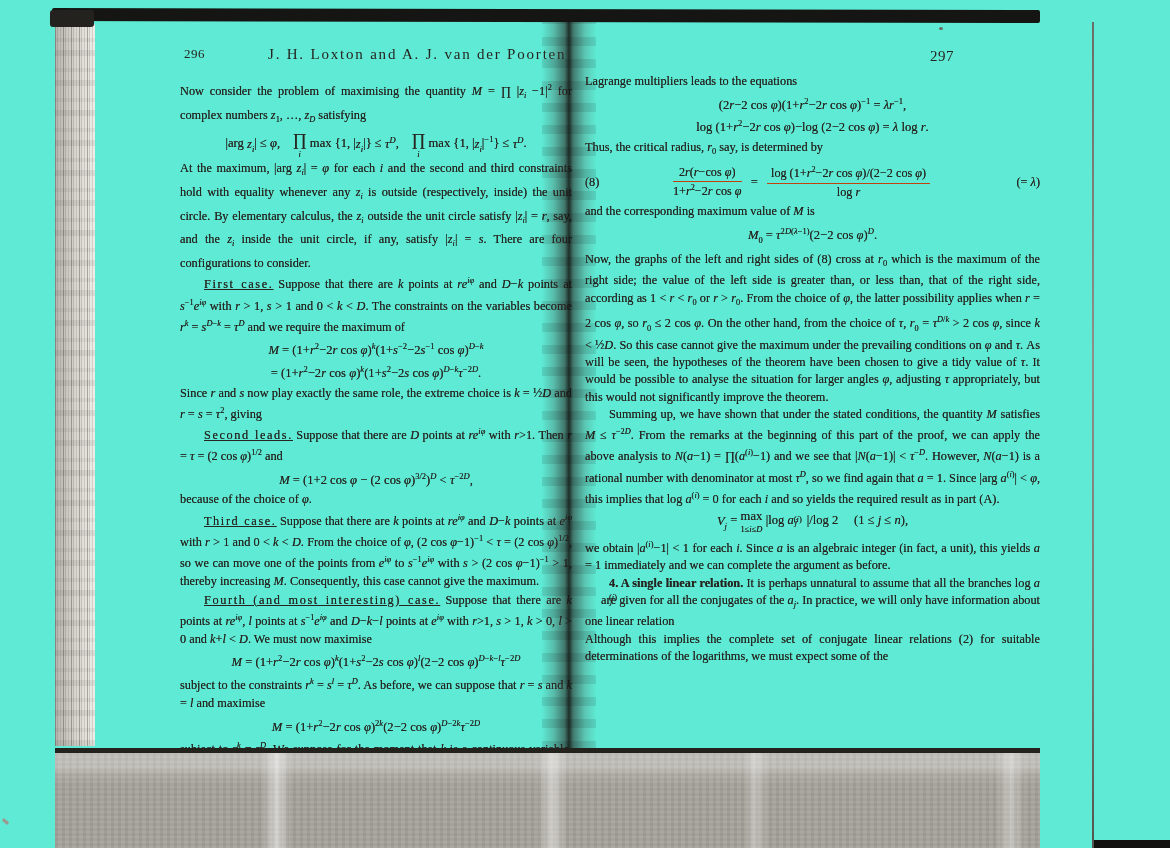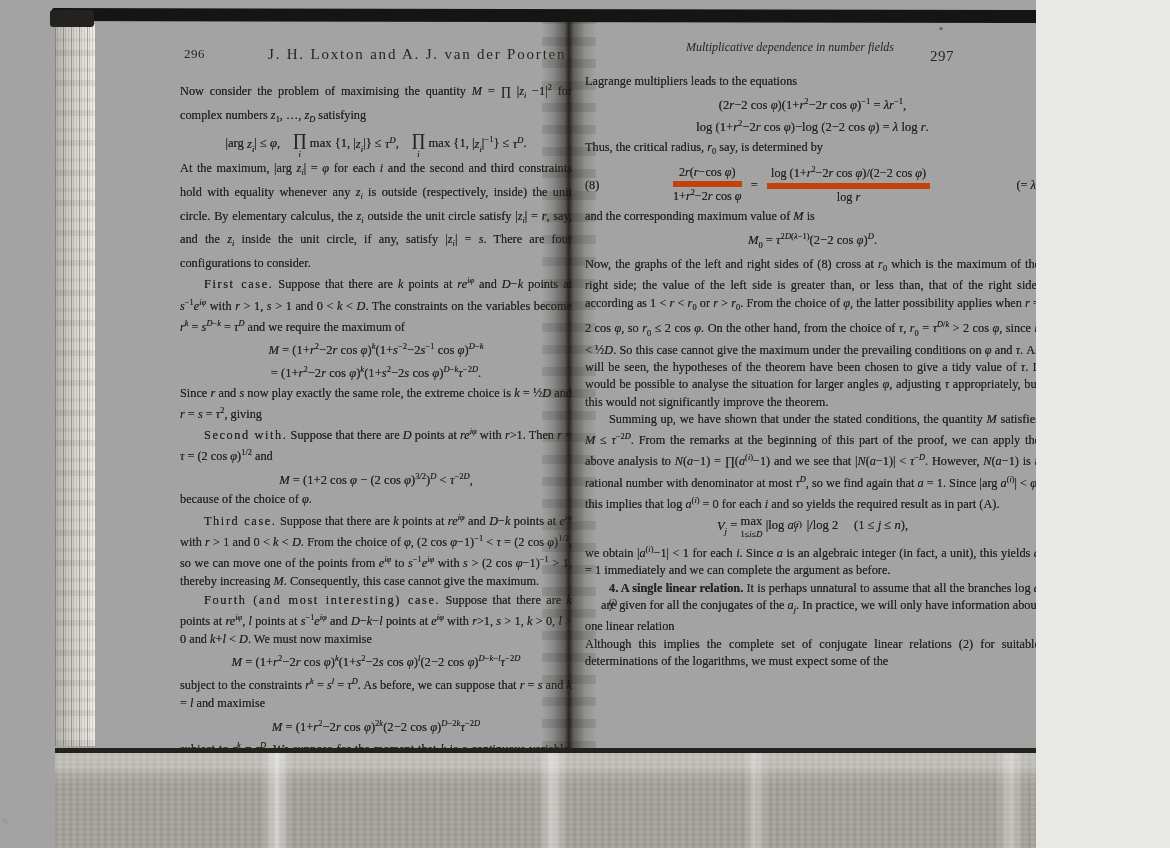--- a/index.html
+++ b/index.html
@@ -1,16 +1,16 @@
 <!DOCTYPE html>
 <html><head>
 <meta charset="utf-8">
 <style>
   html,body{margin:0;padding:0;background:#e8e8e4;}
-  .scan{position:relative;width:1036px;height:848px;background:#a3a3a3;overflow:hidden;
+  .scan{position:relative;width:1170px;height:848px;background:#5eead4;overflow:hidden;
         font-family:"Liberation Serif","DejaVu Serif",serif;color:#26241f;}
 
   
   .top-bar{position:absolute;left:52px;top:9px;width:988px;height:13px;background:#151513;
            transform:rotate(.12deg);border-radius:2px;z-index:4;}
   .top-bar::before{content:"";position:absolute;left:-2px;top:2px;width:44px;height:17px;
            background:#23221e;border-radius:3px;}
   .left-edge{position:absolute;left:55px;top:24px;width:40px;height:722px;z-index:2;
            background:
              repeating-linear-gradient(90deg,rgba(60,58,52,.38) 0 1px,transparent 1px 2px,
@@ -49,30 +49,30 @@
   .pg-r .rhead{position:absolute;left:55px;width:300px;text-align:center;font-style:italic;font-size:12px;white-space:nowrap;}
   .pg-r .pnum{position:absolute;left:345px;top:8px;font-size:15px;letter-spacing:.5px;}
 
   .bd{font-size:12.3px;line-height:18.2px;text-align:justify;margin:0;
       text-shadow:0 0 .5px rgba(35,32,28,.75);}
   .pg-r .bd{line-height:17.2px;}
   .ind{text-indent:24px;}
   .eq{text-align:center;font-size:12.6px;line-height:18.5px;margin:1px 4px;
       text-shadow:0 0 .5px rgba(35,32,28,.75);}
   .pg-r .eq{line-height:18px;margin:2px 0;}
-  .sp{letter-spacing:1.6px;}
+  .sp{letter-spacing:1.6px;text-decoration:underline;}
   sup,sub{font-size:68%;}
 
   
   .eq8{display:flex;align-items:center;margin:5px 0 3px;text-shadow:0 0 .5px rgba(35,32,28,.75);}
   .eq8 .lbl{width:26px;font-size:12.3px;}
   .eq8 .bodyq{flex:1;text-align:center;font-size:12.6px;}
   .eq8 .note{width:48px;font-size:12.3px;text-align:right;}
   .frac{display:inline-block;vertical-align:middle;text-align:center;font-size:12.2px;line-height:1.25;}
-  .frac .num{display:block;border-bottom:6px solid #c2410c;padding:0 4px 1px;}
+  .frac .num{display:block;border-bottom:1px solid #c2410c;padding:0 4px 1px;}
   .frac .den{display:block;padding-top:1px;}
   .eqs{display:inline-block;padding:0 6px;vertical-align:middle;}
 
   
   .us{display:inline-flex;flex-direction:column;align-items:center;vertical-align:middle;}
   .us .t{line-height:1;}
   .us .b{font-size:8.5px;line-height:1;margin-top:2px;}
   .bp{font-size:17px;}
 
   
@@ -101,34 +101,33 @@
           <span class="t bp">∏</span>
           <span class="b"><i>i</i></span>
         </span> max {1, |<i>z<sub>i</sub></i>|} ≤ <i>τ<sup>D</sup></i>, <span class="us">
           <span class="t bp">∏</span>
           <span class="b"><i>i</i></span>
         </span> max {1, |<i>z<sub>i</sub></i>|<sup>−1</sup>} ≤ <i>τ<sup>D</sup></i>.</div>
     <p class="bd">At the maximum, |arg <i>z<sub>i</sub></i>| = <i>φ</i> for each <i>i</i> and the second and third constraints hold with equality whenever any <i>z<sub>i</sub></i> is outside (respectively, inside) the unit circle. By elementary calculus, the <i>z<sub>i</sub></i> outside the unit circle satisfy |<i>z<sub>i</sub></i>| = <i>r</i>, say, and the <i>z<sub>i</sub></i> inside the unit circle, if any, satisfy |<i>z<sub>i</sub></i>| = <i>s</i>. There are four configurations to consider.</p>
     <p class="bd ind"><span class="sp">First case.</span> Suppose that there are <i>k</i> points at <i>re<sup>iφ</sup></i> and <i>D</i>−<i>k</i> points at <i>s</i><sup>−1</sup><i>e<sup>iφ</sup></i> with <i>r</i> &gt; 1, <i>s</i> &gt; 1 and 0 &lt; <i>k</i> &lt; <i>D</i>. The constraints on the variables become <i>r<sup>k</sup></i> = <i>s</i><sup><i>D</i>−<i>k</i></sup> = <i>τ<sup>D</sup></i> and we require the maximum of</p>
     <div class="eq"><i>M</i> = (1+<i>r</i><sup>2</sup>−2<i>r</i> cos <i>φ</i>)<sup><i>k</i></sup>(1+<i>s</i><sup>−2</sup>−2<i>s</i><sup>−1</sup> cos <i>φ</i>)<sup><i>D</i>−<i>k</i></sup><br>= (1+<i>r</i><sup>2</sup>−2<i>r</i> cos <i>φ</i>)<sup><i>k</i></sup>(1+<i>s</i><sup>2</sup>−2<i>s</i> cos <i>φ</i>)<sup><i>D</i>−<i>k</i></sup><i>τ</i><sup>−2<i>D</i></sup>.</div>
     <p class="bd">Since <i>r</i> and <i>s</i> now play exactly the same role, the extreme choice is <i>k</i> = ½<i>D</i> and <i>r</i> = <i>s</i> = <i>τ</i><sup>2</sup>, giving</p>
-    <p class="bd ind"><span class="sp">Second with.</span> Suppose that there are <i>D</i> points at <i>re<sup>iφ</sup></i> with <i>r</i>&gt;1. Then <i>r</i> = <i>τ</i> = (2 cos <i>φ</i>)<sup>1/2</sup> and</p>
+    <p class="bd ind"><span class="sp">Second leads.</span> Suppose that there are <i>D</i> points at <i>re<sup>iφ</sup></i> with <i>r</i>&gt;1. Then <i>r</i> = <i>τ</i> = (2 cos <i>φ</i>)<sup>1/2</sup> and</p>
     <div class="eq"><i>M</i> = (1+2 cos <i>φ</i> − (2 cos <i>φ</i>)<sup>3/2</sup>)<sup><i>D</i></sup> &lt; <i>τ</i><sup>−2<i>D</i></sup>,</div>
     <p class="bd">because of the choice of <i>φ</i>.</p>
     <p class="bd ind"><span class="sp">Third case.</span> Suppose that there are <i>k</i> points at <i>re<sup>iφ</sup></i> and <i>D</i>−<i>k</i> points at <i>e<sup>iφ</sup></i> with <i>r</i> &gt; 1 and 0 &lt; <i>k</i> &lt; <i>D</i>. From the choice of <i>φ</i>, (2 cos <i>φ</i>−1)<sup>−1</sup> &lt; <i>τ</i> = (2 cos <i>φ</i>)<sup>1/2</sup>, so we can move one of the points from <i>e<sup>iφ</sup></i> to <i>s</i><sup>−1</sup><i>e<sup>iφ</sup></i> with <i>s</i> &gt; (2 cos <i>φ</i>−1)<sup>−1</sup> &gt; 1, thereby increasing <i>M</i>. Consequently, this case cannot give the maximum.</p>
     <p class="bd ind"><span class="sp">Fourth (and most interesting) case.</span> Suppose that there are <i>k</i> points at <i>re<sup>iφ</sup></i>, <i>l</i> points at <i>s</i><sup>−1</sup><i>e<sup>iφ</sup></i> and <i>D</i>−<i>k</i>−<i>l</i> points at <i>e<sup>iφ</sup></i> with <i>r</i>&gt;1, <i>s</i> &gt; 1, <i>k</i> &gt; 0, <i>l</i> &gt; 0 and <i>k</i>+<i>l</i> &lt; <i>D</i>. We must now maximise</p>
     <div class="eq"><i>M</i> = (1+<i>r</i><sup>2</sup>−2<i>r</i> cos <i>φ</i>)<sup><i>k</i></sup>(1+<i>s</i><sup>2</sup>−2<i>s</i> cos <i>φ</i>)<sup><i>l</i></sup>(2−2 cos <i>φ</i>)<sup><i>D</i>−<i>k</i>−<i>l</i></sup><i>τ</i><sup>−2<i>D</i></sup></div>
     <p class="bd">subject to the constraints <i>r<sup>k</sup></i> = <i>s<sup>l</sup></i> = <i>τ<sup>D</sup></i>. As before, we can suppose that <i>r</i> = <i>s</i> and <i>k</i> = <i>l</i> and maximise</p>
     <div class="eq"><i>M</i> = (1+<i>r</i><sup>2</sup>−2<i>r</i> cos <i>φ</i>)<sup>2<i>k</i></sup>(2−2 cos <i>φ</i>)<sup><i>D</i>−2<i>k</i></sup><i>τ</i><sup>−2<i>D</i></sup></div>
     <p class="bd">subject to <i>r<sup>k</sup></i> = <i>τ<sup>D</sup></i>. We suppose for the moment that <i>k</i> is a continuous variable. Then the maximum is a stationary point and the method of</p>
   </section>
 
   <section class="pg pg-r">
     <header class="phead">
-      <span class="rhead">Multiplicative dependence in number fields</span>
       <span class="pnum">297</span>
     </header>
     <p class="bd">Lagrange multipliers leads to the equations</p>
     <div class="eq">(2<i>r</i>−2 cos <i>φ</i>)(1+<i>r</i><sup>2</sup>−2<i>r</i> cos <i>φ</i>)<sup>−1</sup> = <i>λr</i><sup>−1</sup>,<br>log (1+<i>r</i><sup>2</sup>−2<i>r</i> cos <i>φ</i>)−log (2−2 cos <i>φ</i>) = <i>λ</i> log <i>r</i>.</div>
     <p class="bd">Thus, the critical radius, <i>r</i><sub>0</sub> say, is determined by</p>
     <div class="eq8">
       <span class="lbl">(8)</span>
       <span class="bodyq">
         <span class="frac"><span class="num">2<i>r</i>(<i>r</i>−cos <i>φ</i>)</span><span class="den">1+<i>r</i><sup>2</sup>−2<i>r</i> cos <i>φ</i></span></span>
         <span class="eqs">=</span>

